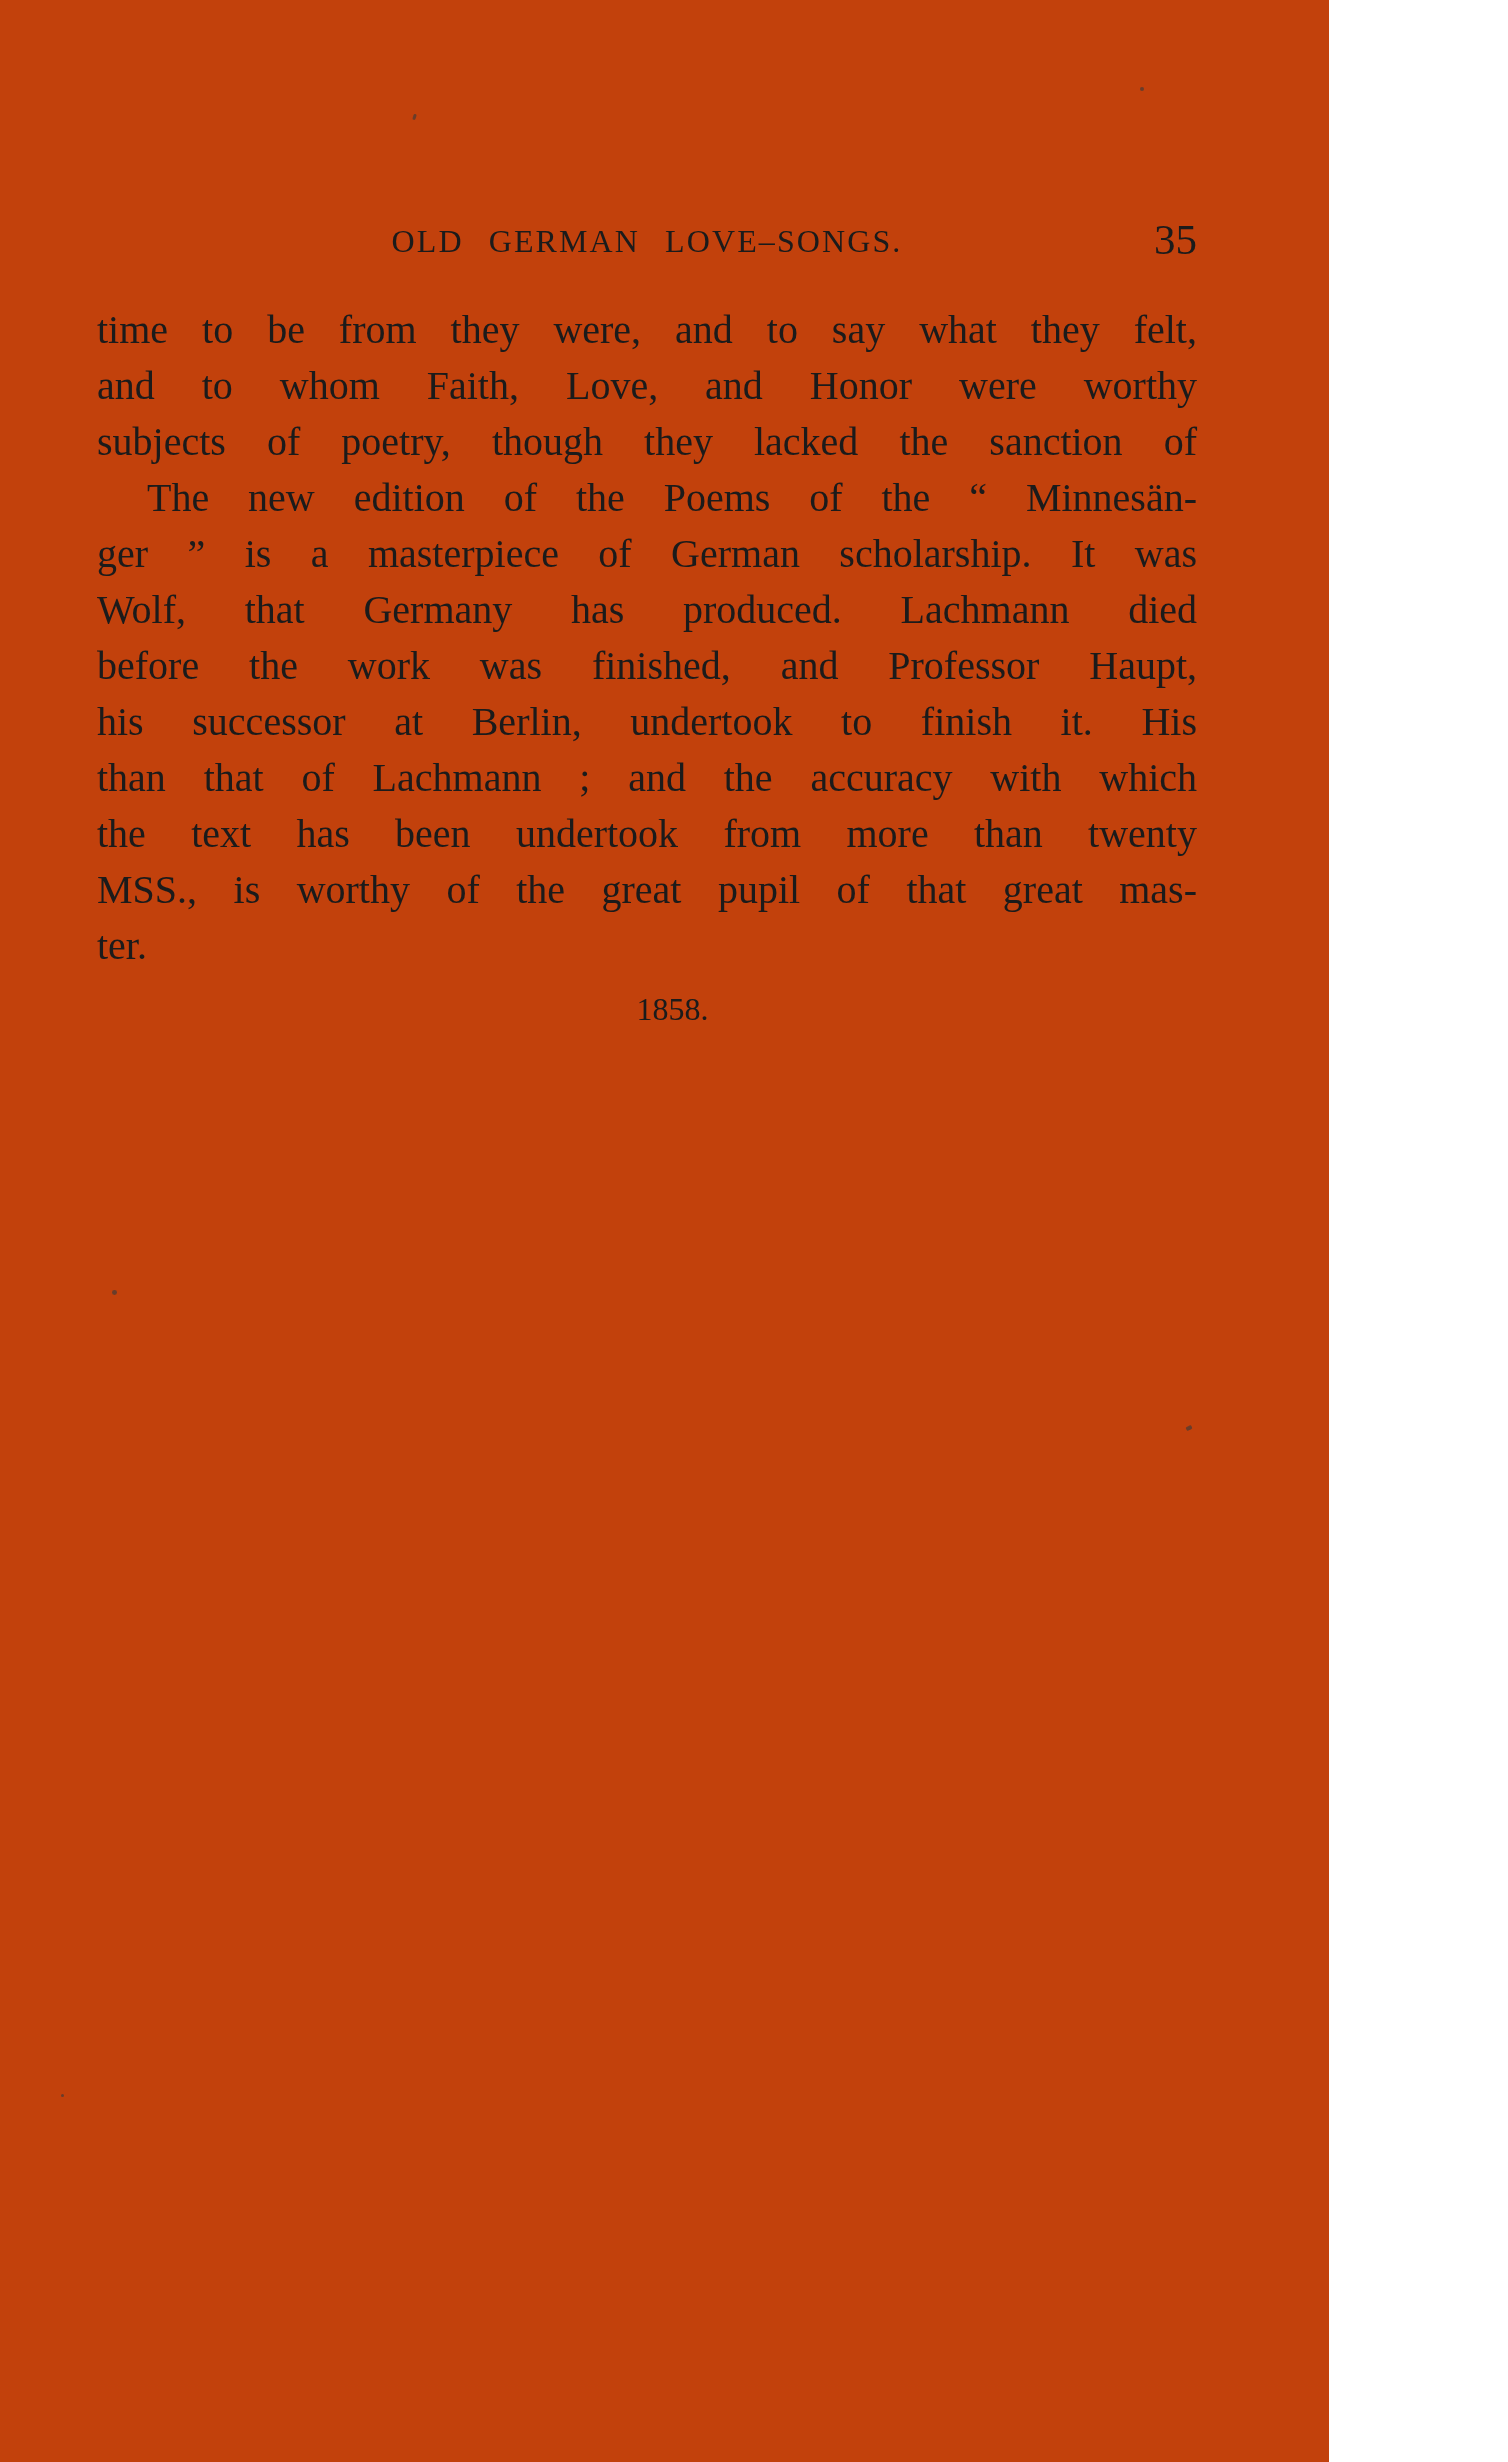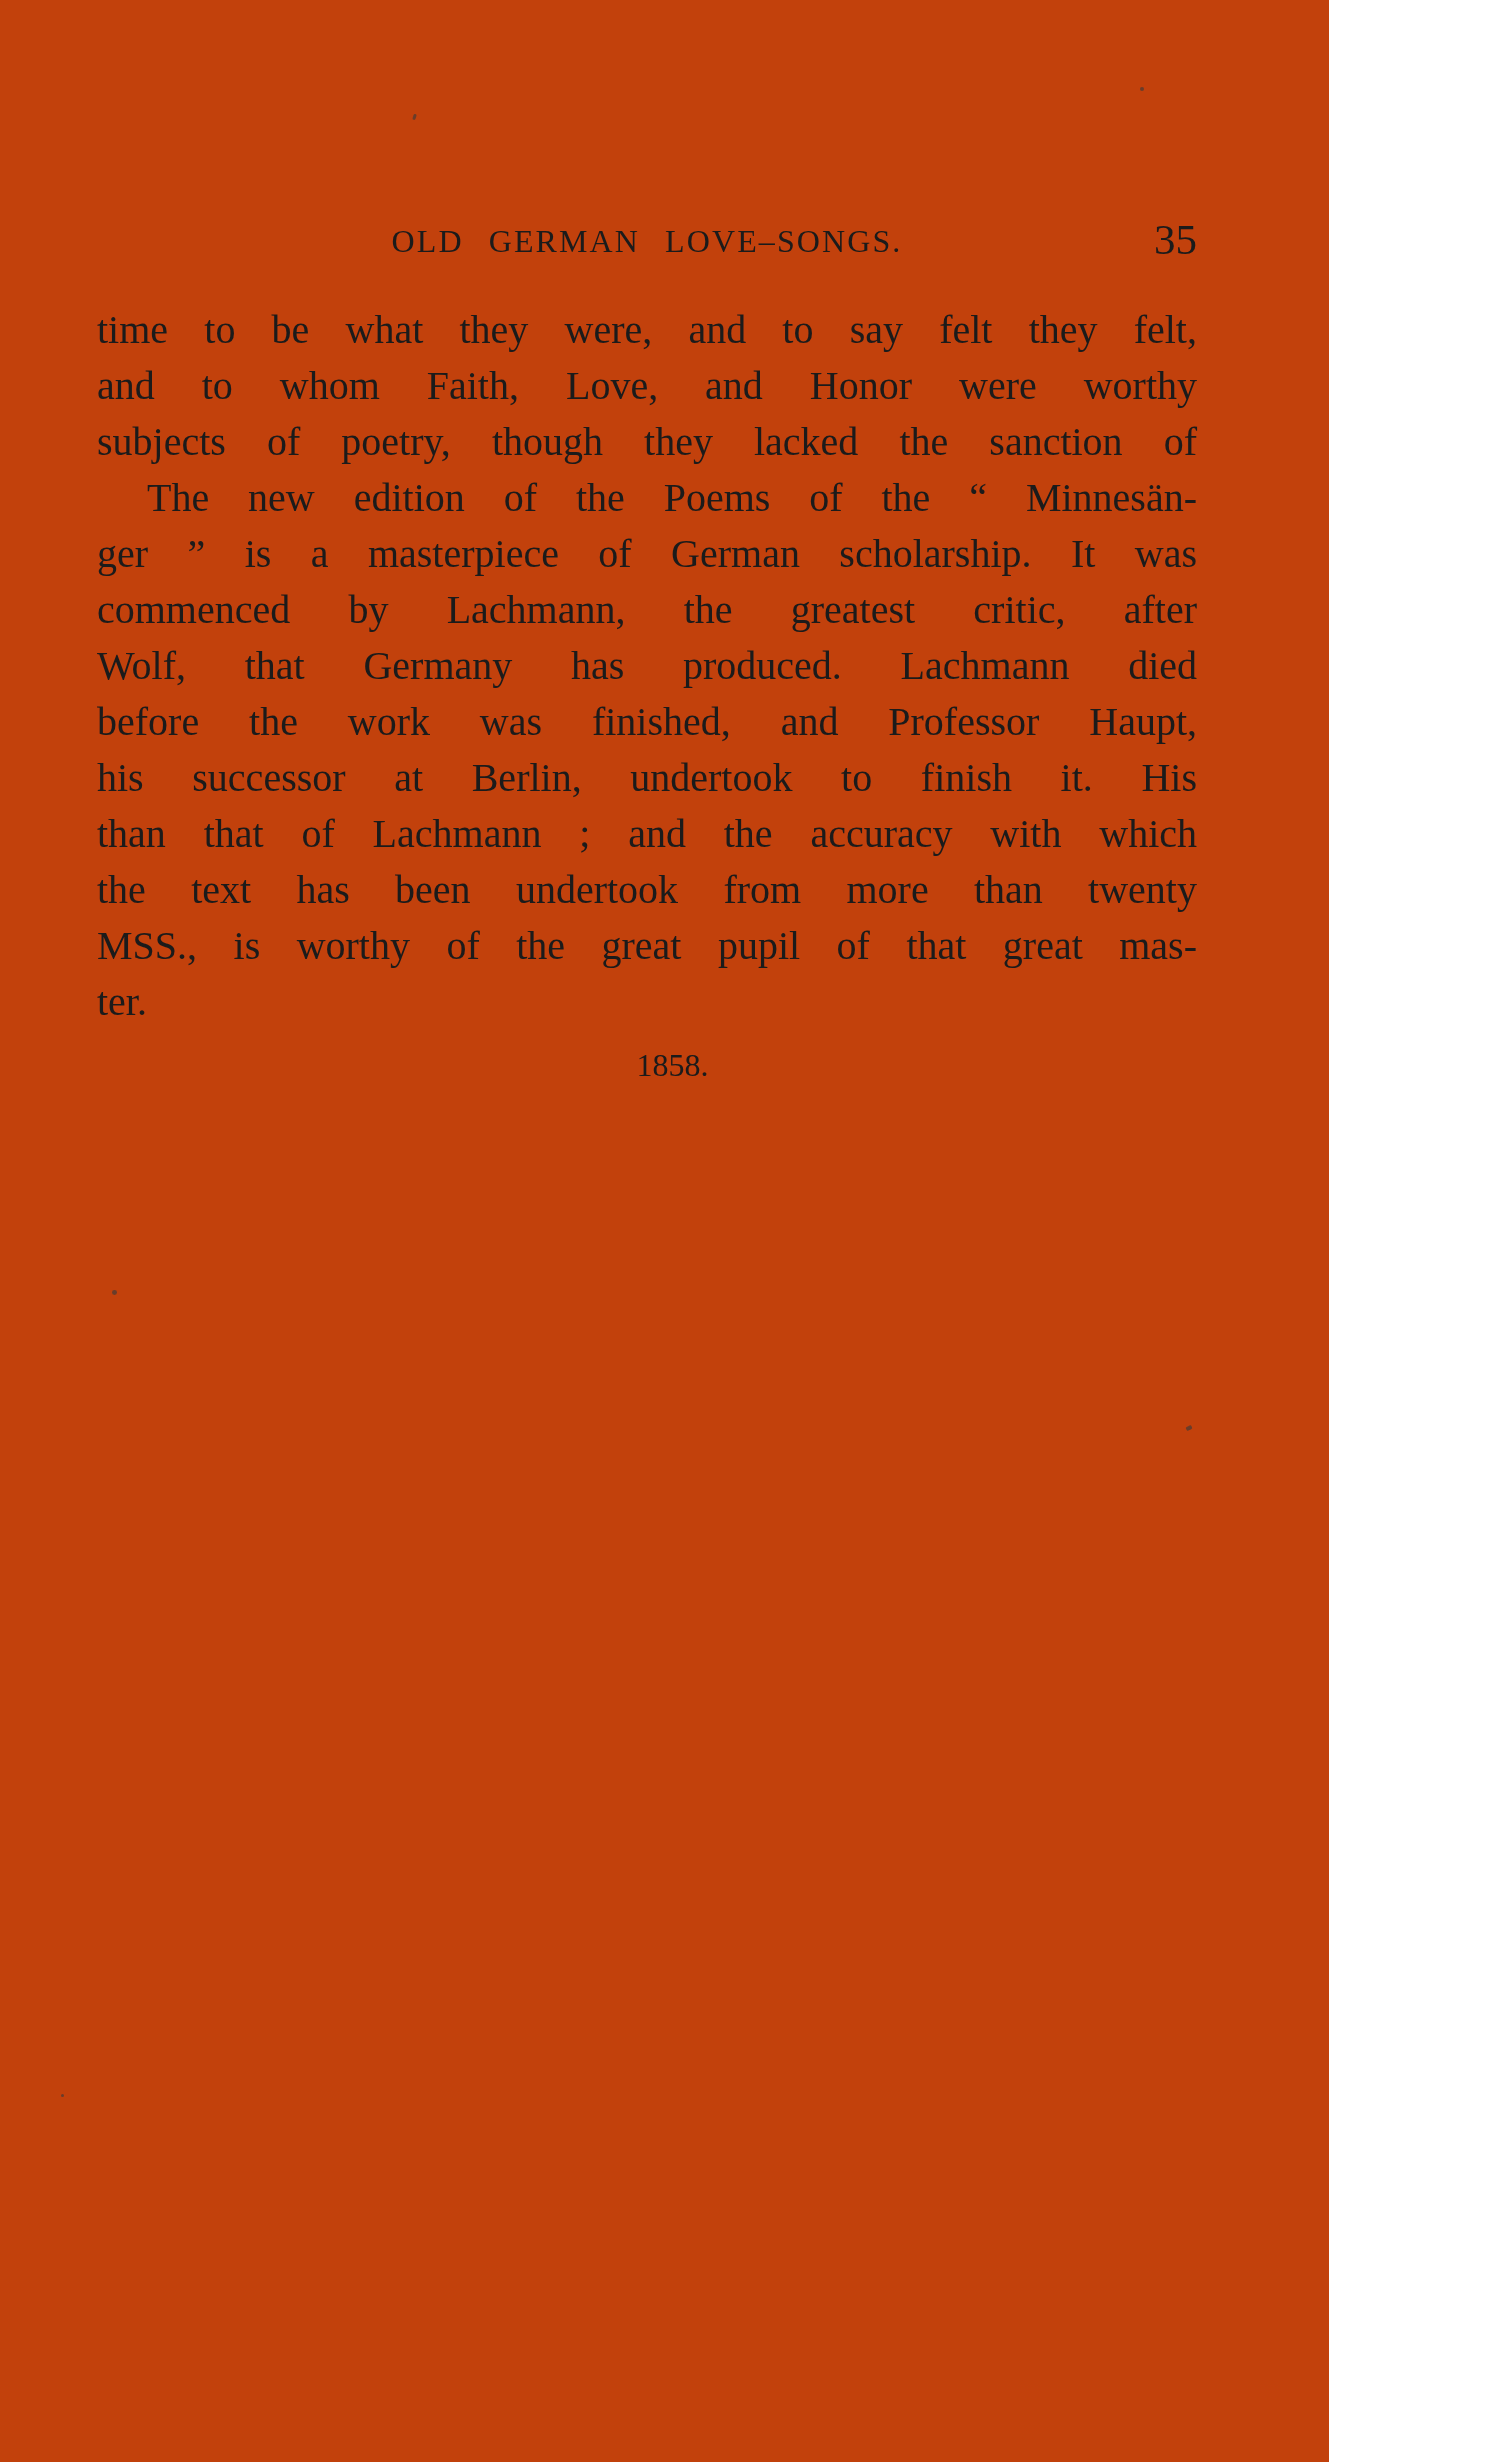--- a/index.html
+++ b/index.html
@@ -89,28 +89,27 @@
 <div class="page">
 
   <div class="header">
     <div class="running-title">OLD GERMAN LOVE–SONGS.</div>
     <div class="page-number">35</div>
   </div>
 
   <div class="text-block">
     <div>
         <div class="paragraph">
-          <div class="line">time to be what they were, and to say felt they felt,</div>
+          <div class="line">time to be from they were, and to say what they felt,</div>
           <div class="line">and to whom Faith, Love, and Honor were worthy</div>
           <div class="line">subjects of poetry, though they lacked the sanction of</div>
         </div>
         <div class="paragraph">
           <div class="line indent">The new edition of the Poems of the “ Minnesän-</div>
           <div class="line">ger ” is a masterpiece of German scholarship.  It was</div>
-          <div class="line">commenced by Lachmann, the greatest critic, after</div>
           <div class="line">Wolf, that Germany has produced.  Lachmann died</div>
           <div class="line">before the work was finished, and Professor Haupt,</div>
           <div class="line">his successor at Berlin, undertook to finish it.  His</div>
           <div class="line">than that of Lachmann ; and the accuracy with which</div>
           <div class="line">the text has been undertook from more than twenty</div>
           <div class="line">MSS., is worthy of the great pupil of that great mas-</div>
           <div class="line last">ter.</div>
         </div>
       </div>
     <div class="date-line">1858.</div>

